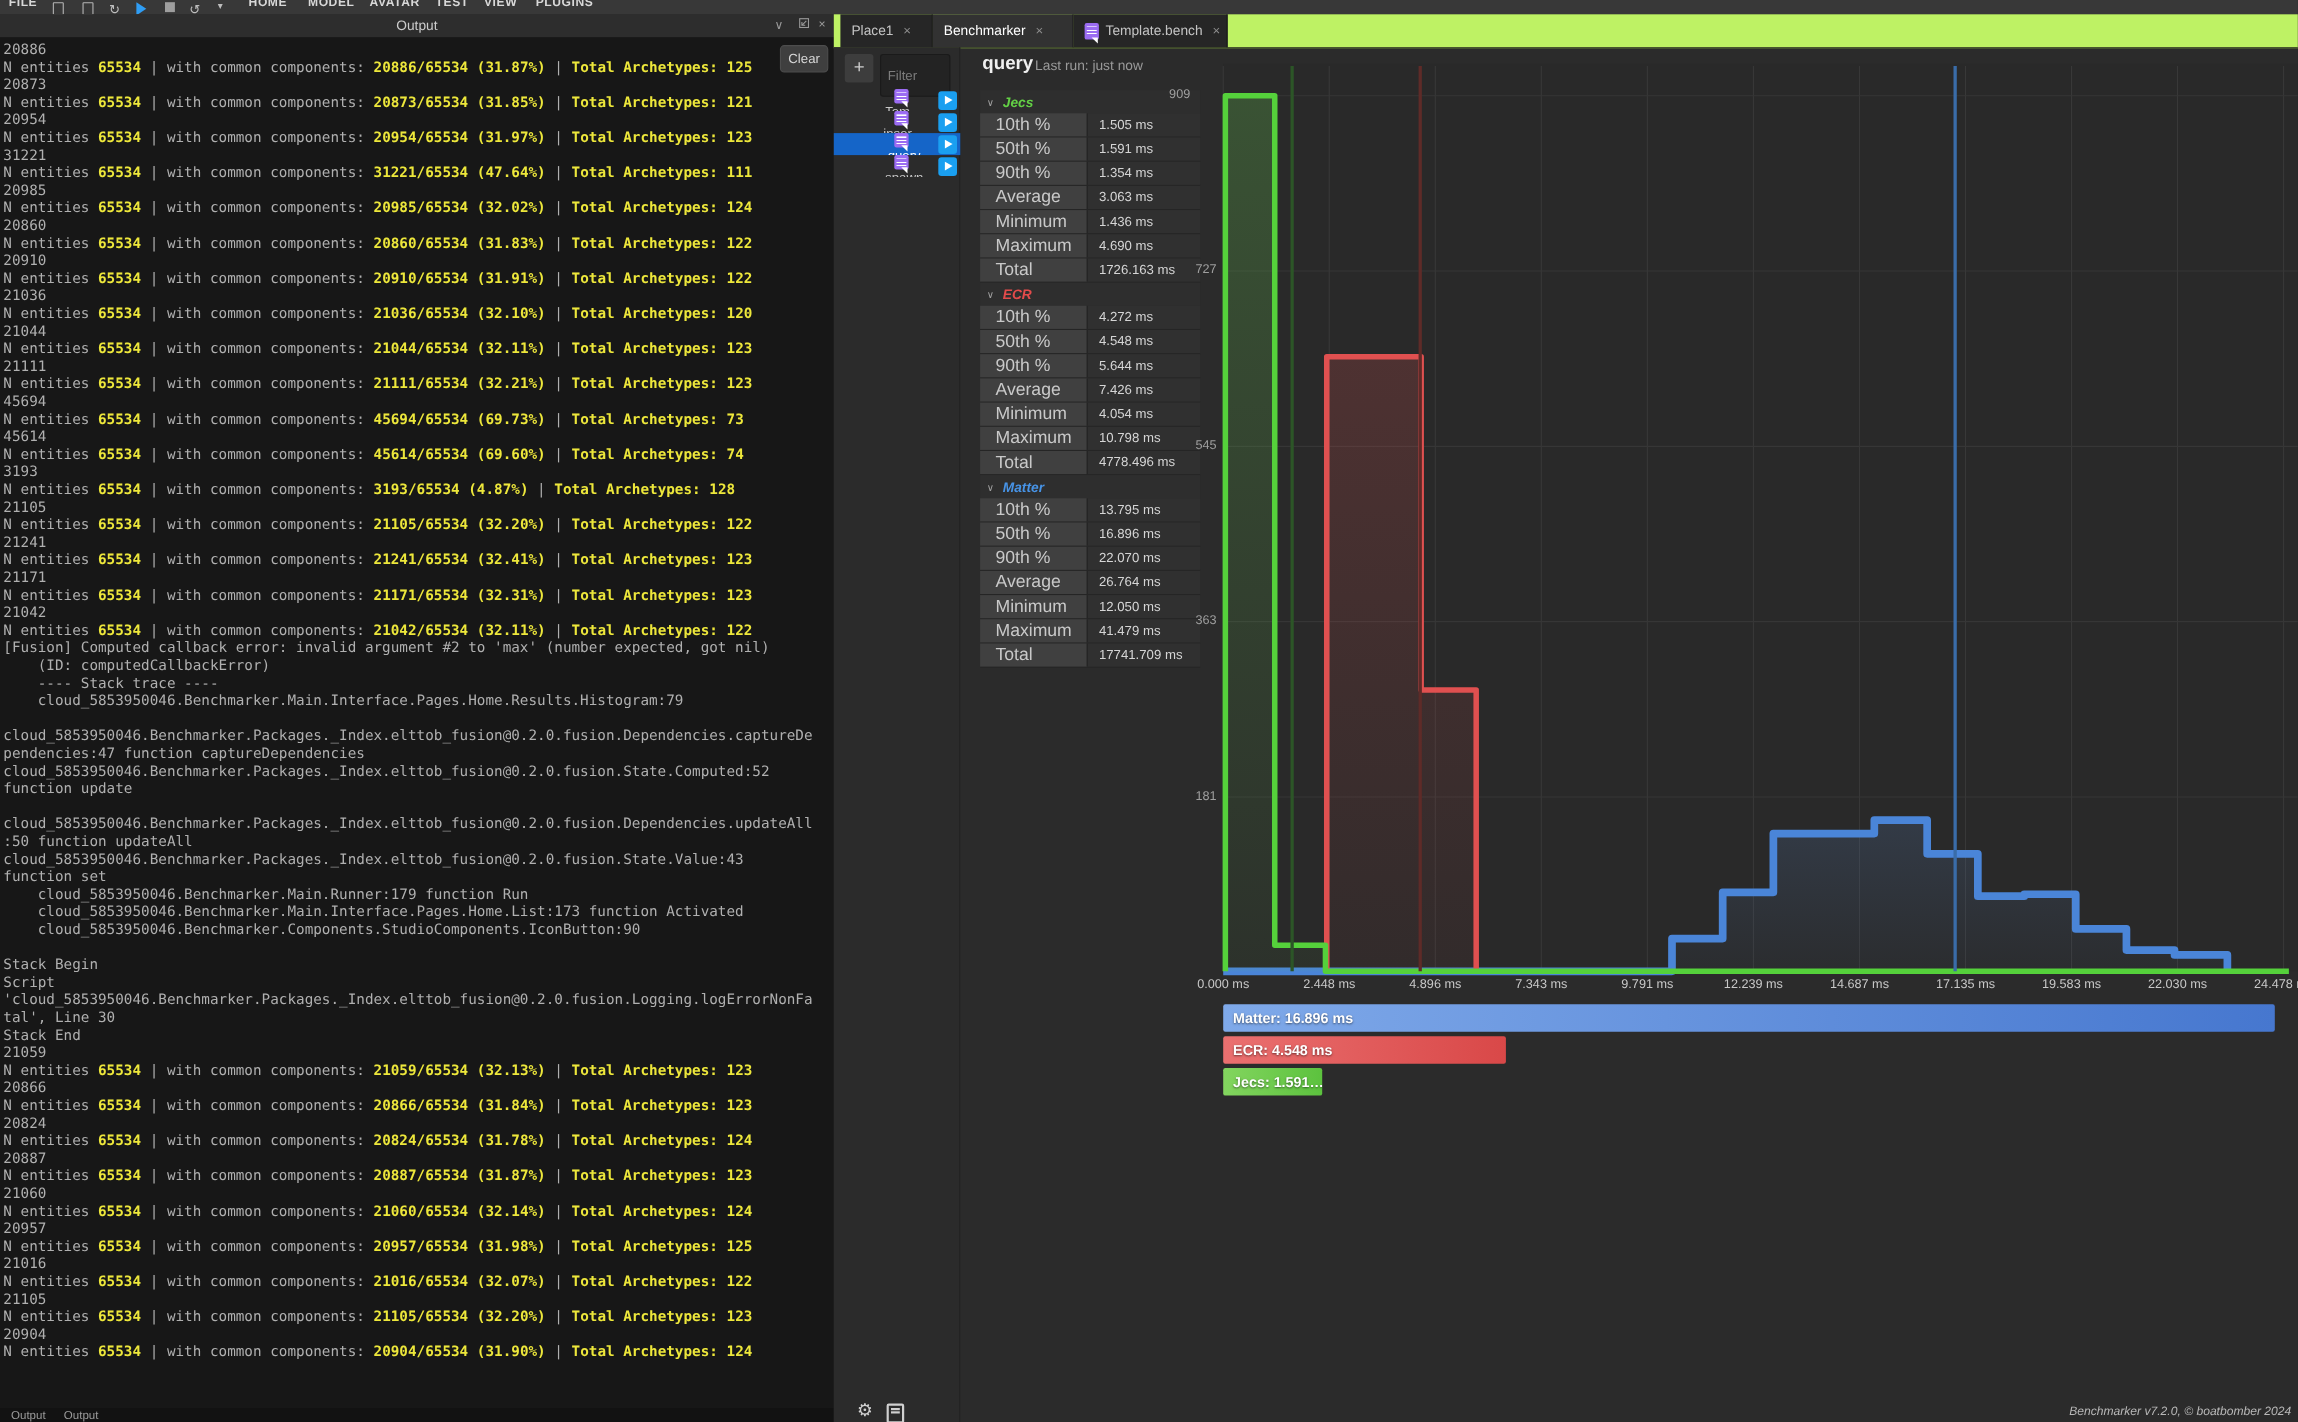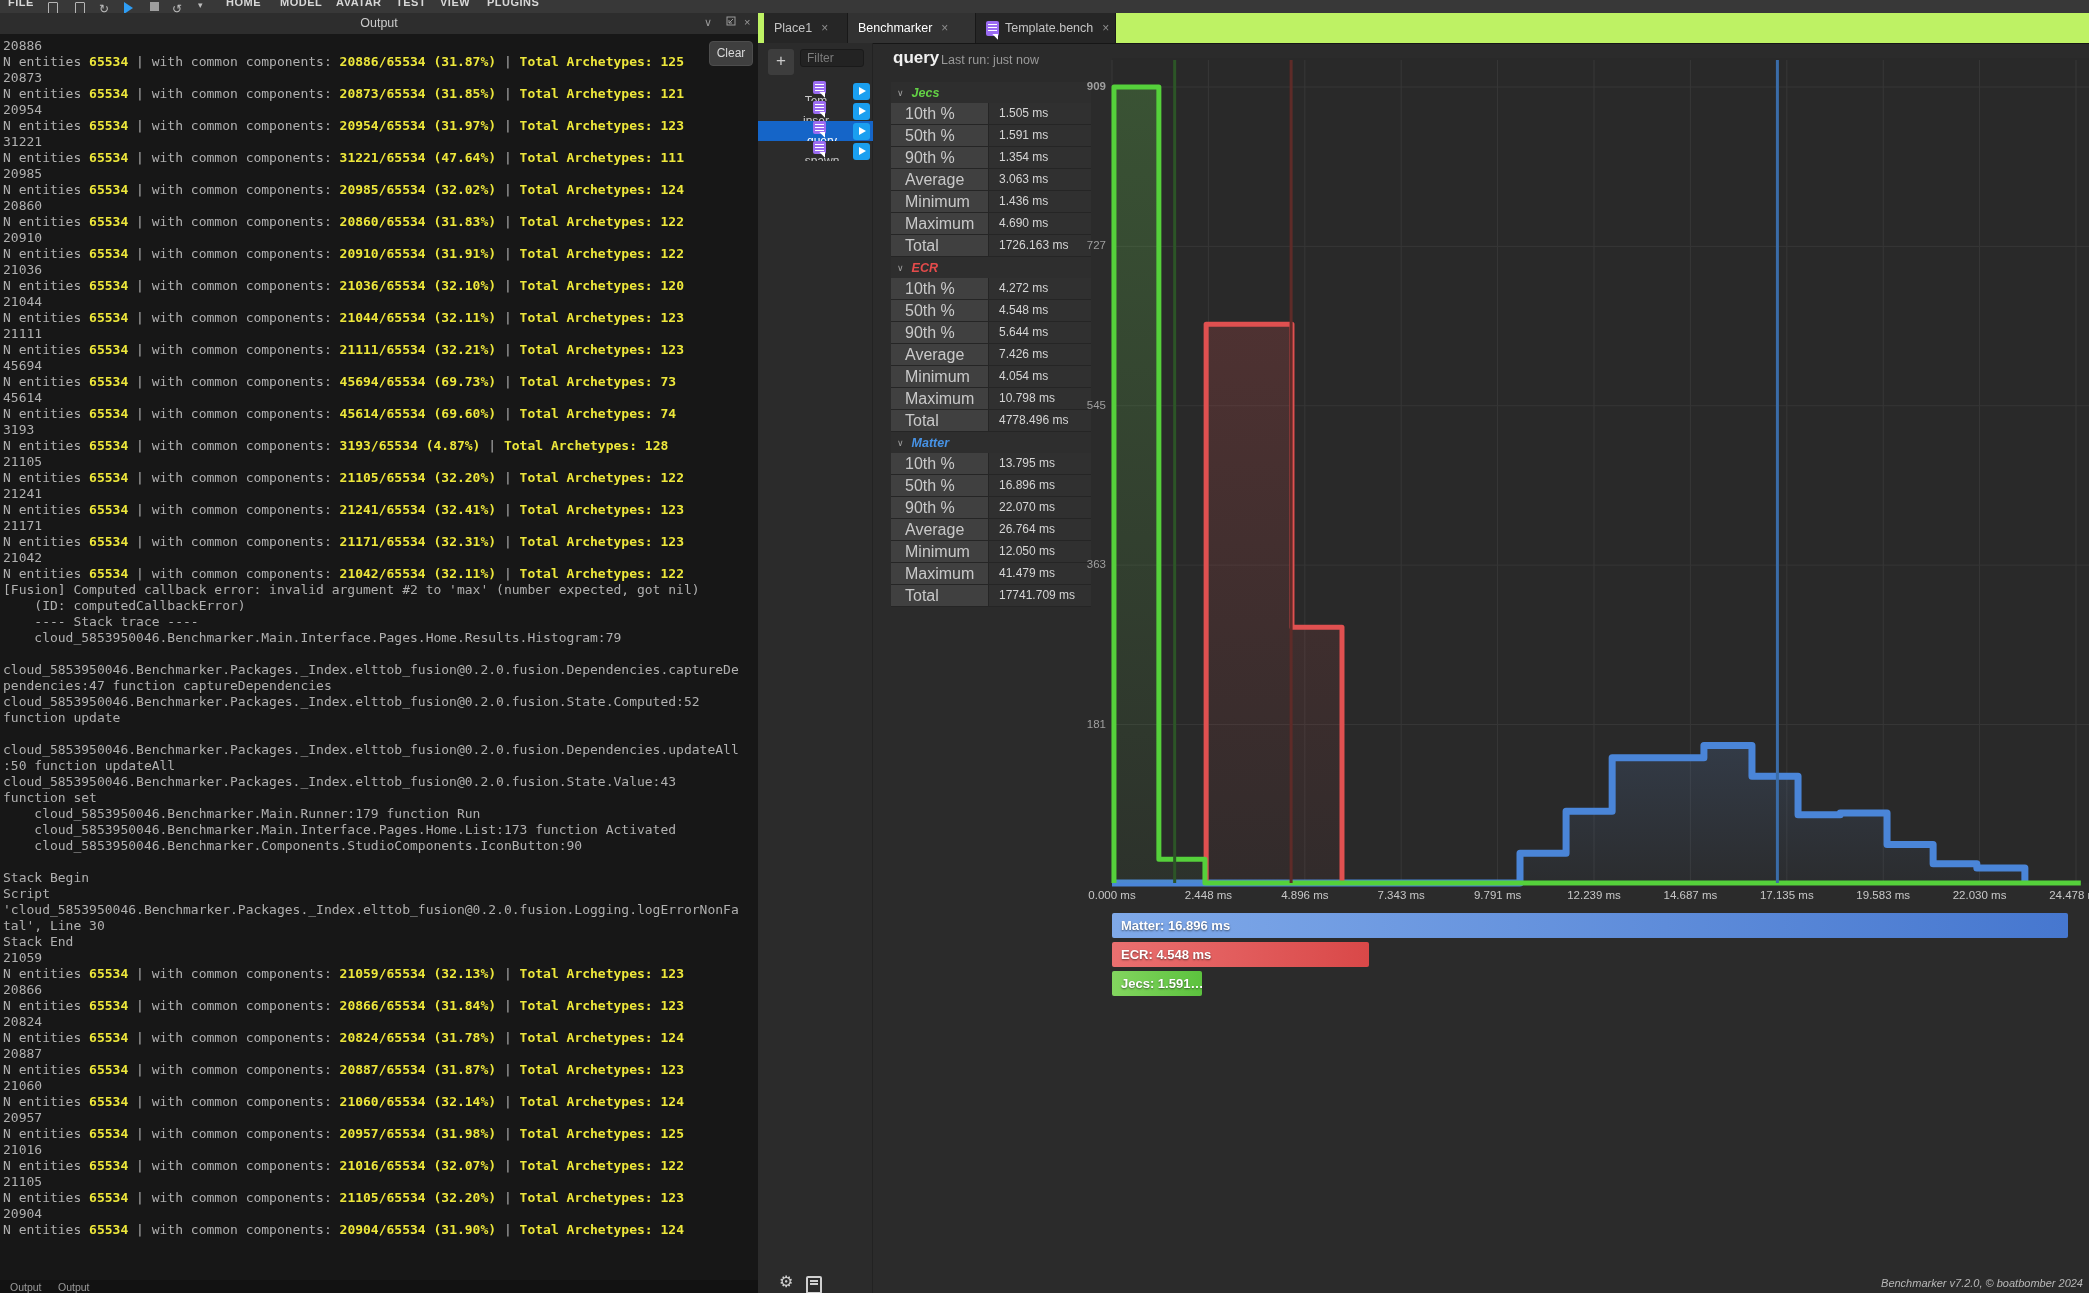--- a/index.html
+++ b/index.html
@@ -40,21 +40,21 @@
   
   .script-icon{position:relative;width:13px;height:15px;background:#9b6cf2;border-radius:2px;flex:0 0 13px;}
   .script-icon::before{content:'';position:absolute;left:2px;right:2px;top:3px;height:8px;
       background:repeating-linear-gradient(#ffffff 0 1px,transparent 1px 3px);}
   .script-icon::after{content:'';position:absolute;right:-3px;bottom:-2px;border:4px solid transparent;border-left-color:#ffffff;transform:rotate(-45deg);}
 
   
   #bench-panel{position:absolute;left:758px;top:43px;width:115px;height:1250px;background:#2b2b2b;border-right:1px solid #222222;box-sizing:border-box;}
   #add-btn{position:absolute;left:10px;top:6px;width:26px;height:26px;background:#3d3d3d;border-radius:3px;color:#cccccc;
       font-size:17px;text-align:center;line-height:24px;}
-  #filter-input{position:absolute;left:42px;top:6px;width:64px;height:18px;background:#232323;border:1px solid #1a1a1a;
+  #filter-input{position:absolute;left:42px;top:6px;width:64px;height:39px;background:#232323;border:1px solid #1a1a1a;
       border-radius:3px;color:#cccccc;font-size:12px;padding:0 6px;box-sizing:border-box;outline:none;font-family:"Liberation Sans",sans-serif;}
   #filter-input::placeholder{color:#7d7d7d;}
   .bench-row{position:absolute;left:0;width:115px;height:20px;display:flex;align-items:center;padding-left:7px;box-sizing:border-box;flex-direction:column;}
   .bench-row.selected{background:#1565c8;}
   .bench-row .blabel{font-size:12px;color:#c9c9c9;margin-left:6px;flex:1;white-space:nowrap;overflow:hidden;}
   .bench-row.selected .blabel{color:#ffffff;}
   .play-btn{position:absolute;right:3px;top:1.5px;width:17px;height:17px;background:#1a9ff0;border-radius:3px;}
   .play-btn::after{content:'';position:absolute;left:6px;top:4.5px;border-left:7px solid #ffffff;border-top:4px solid transparent;border-bottom:4px solid transparent;}
   #gear-ic{position:absolute;left:21px;top:1229px;font-size:16px;color:#d0d0d0;}
   #book-ic{position:absolute;left:48px;top:1233px;width:12px;height:14px;border:2px solid #d0d0d0;border-radius:2px;}
@@ -306,21 +306,21 @@
         <div class="stat-label">Total</div>
         <div class="stat-value">17741.709 ms</div>
       </div>
     </div>
 
   <div id="chart-ylabels">
       <div class="ylab" style="left: 1060px; top: 717.501px;">181</div>
       <div class="ylab" style="left: 1060px; top: 558.125px;">363</div>
       <div class="ylab" style="left: 1060px; top: 398.75px;">545</div>
       <div class="ylab" style="left: 1060px; top: 239.375px;">727</div>
-      <div class="ylab" style="left: 1060px; top: 80px; font-weight: bold;">909</div>
+      <div class="ylab" style="left: 1036px; top: 80px;">909</div>
     </div>
   <div id="chart-xlabels">
       <div class="xlab" style="left: 1070px; top: 889px;">0.000 ms</div>
       <div class="xlab" style="left: 1166.41px; top: 889px;">2.448 ms</div>
       <div class="xlab" style="left: 1262.82px; top: 889px;">4.896 ms</div>
       <div class="xlab" style="left: 1359.18px; top: 889px;">7.343 ms</div>
       <div class="xlab" style="left: 1455.59px; top: 889px;">9.791 ms</div>
       <div class="xlab" style="left: 1552px; top: 889px;">12.239 ms</div>
       <div class="xlab" style="left: 1648.41px; top: 889px;">14.687 ms</div>
       <div class="xlab" style="left: 1744.82px; top: 889px;">17.135 ms</div>

